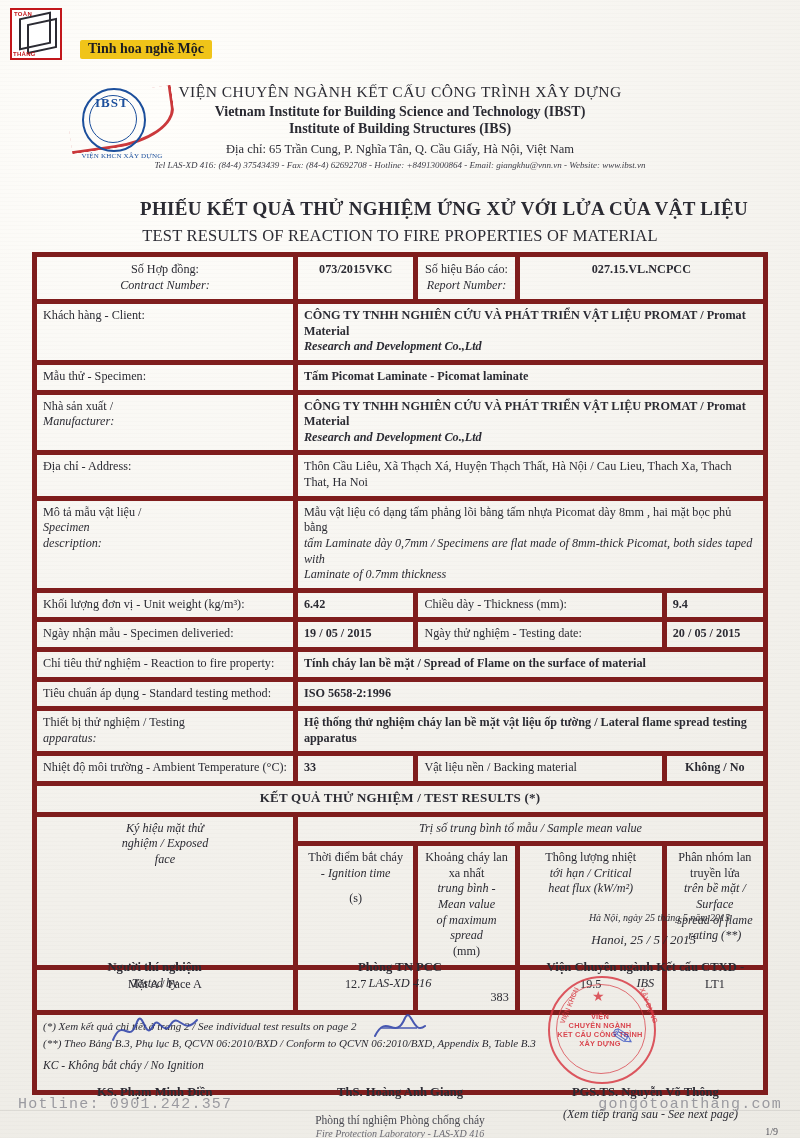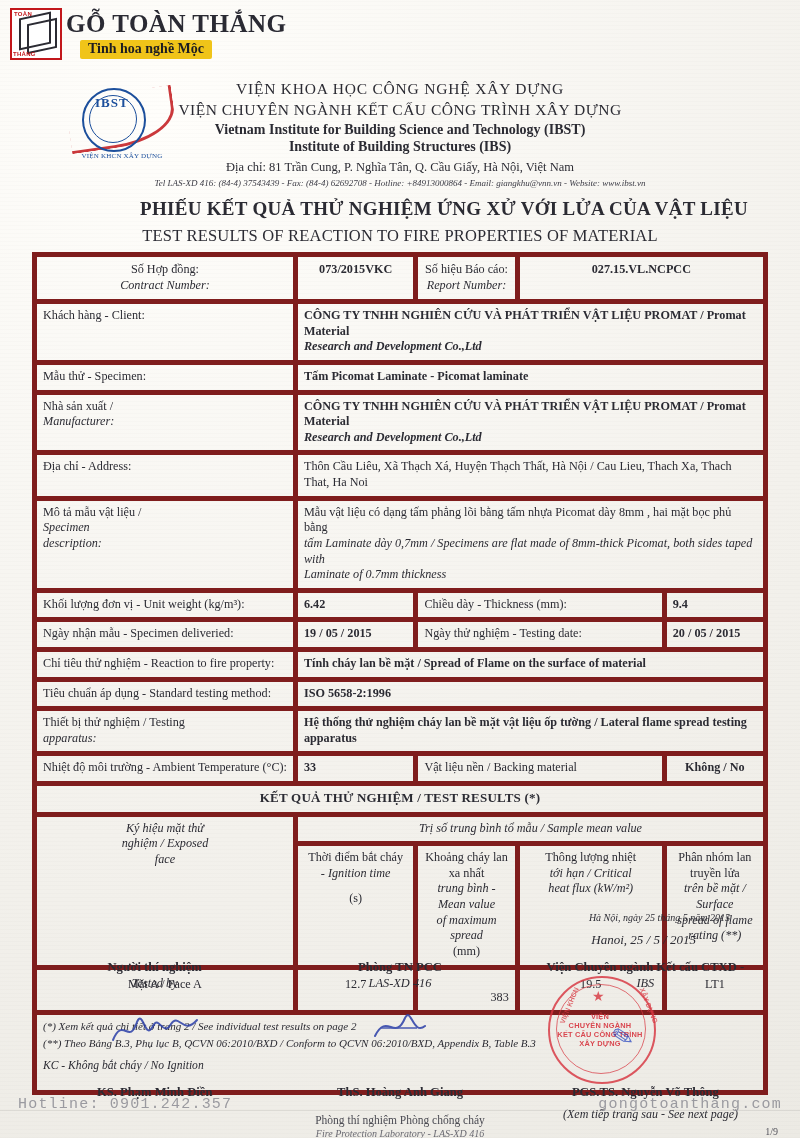--- a/index.html
+++ b/index.html
@@ -219,38 +219,36 @@
 <div class="sheet">
   <div class="paper-bg"></div>
 
   <div class="logo-block">
     <div class="logo-mark">
       <div class="mk-top">TOÀN</div>
       <div class="cube"></div>
       <div class="cube2"></div>
       <div class="mk-bot">THẮNG</div>
     </div>
-    <div class="logo-title">GỖ TOÀN THẮNG</div>
     <div class="logo-sub">Tinh hoa nghề Mộc</div>
   </div>
 
   <div class="ibst-emblem">
     <div class="swoosh"></div>
     <div class="ring"></div>
     <div class="ring2"></div>
     <div class="letters">IBST</div>
     <div class="cap">VIỆN KHCN XÂY DỰNG</div>
   </div>
 
   <div class="hdr">
-    <div class="l1">VIỆN KHOA HỌC CÔNG NGHỆ XÂY DỰNG</div>
     <div class="l2">VIỆN CHUYÊN NGÀNH KẾT CẤU CÔNG TRÌNH XÂY DỰNG</div>
     <div class="l3">Vietnam Institute for Building Science and Technology (IBST)</div>
     <div class="l4">Institute of Building Structures (IBS)</div>
-    <div class="l5">Địa chỉ: 81 Trần Cung, P. Nghĩa Tân, Q. Cầu Giấy, Hà Nội, Việt Nam</div>
+    <div class="l5">Địa chỉ: 65 Trần Cung, P. Nghĩa Tân, Q. Cầu Giấy, Hà Nội, Việt Nam</div>
     <div class="l6">Tel LAS-XD 416: (84-4) 37543439 - Fax: (84-4) 62692708 - Hotline: +84913000864 - Email: giangkhu@vnn.vn - Website: www.ibst.vn</div>
   </div>
 
   <div class="title1">PHIẾU KẾT QUẢ THỬ NGHIỆM ỨNG XỬ VỚI LỬA CỦA VẬT LIỆU</div>
   <div class="title2">TEST RESULTS OF REACTION TO FIRE PROPERTIES OF MATERIAL</div>
 
   <table class="tbl">
 
     <tbody>
         <tr class="contract-row">

